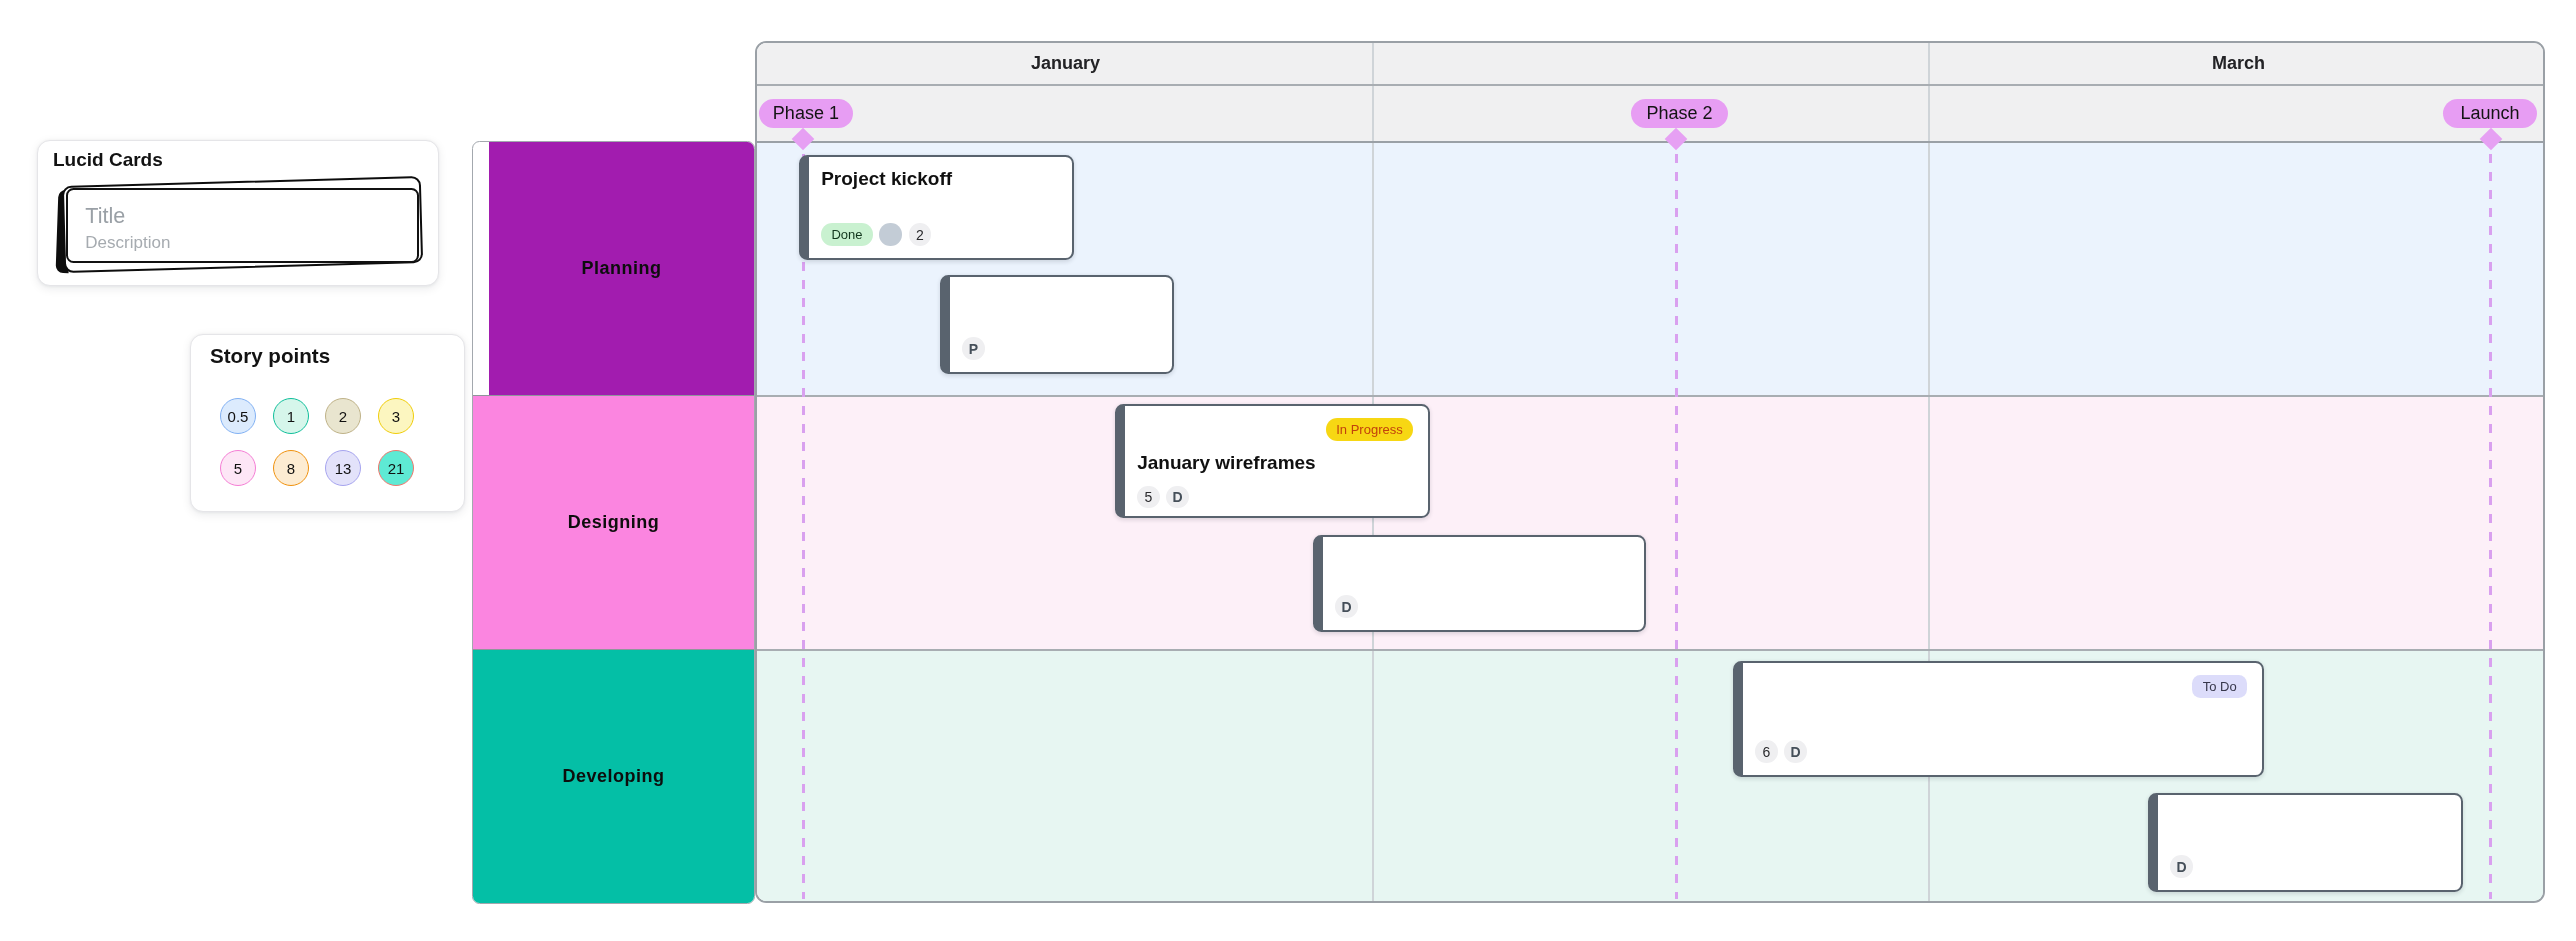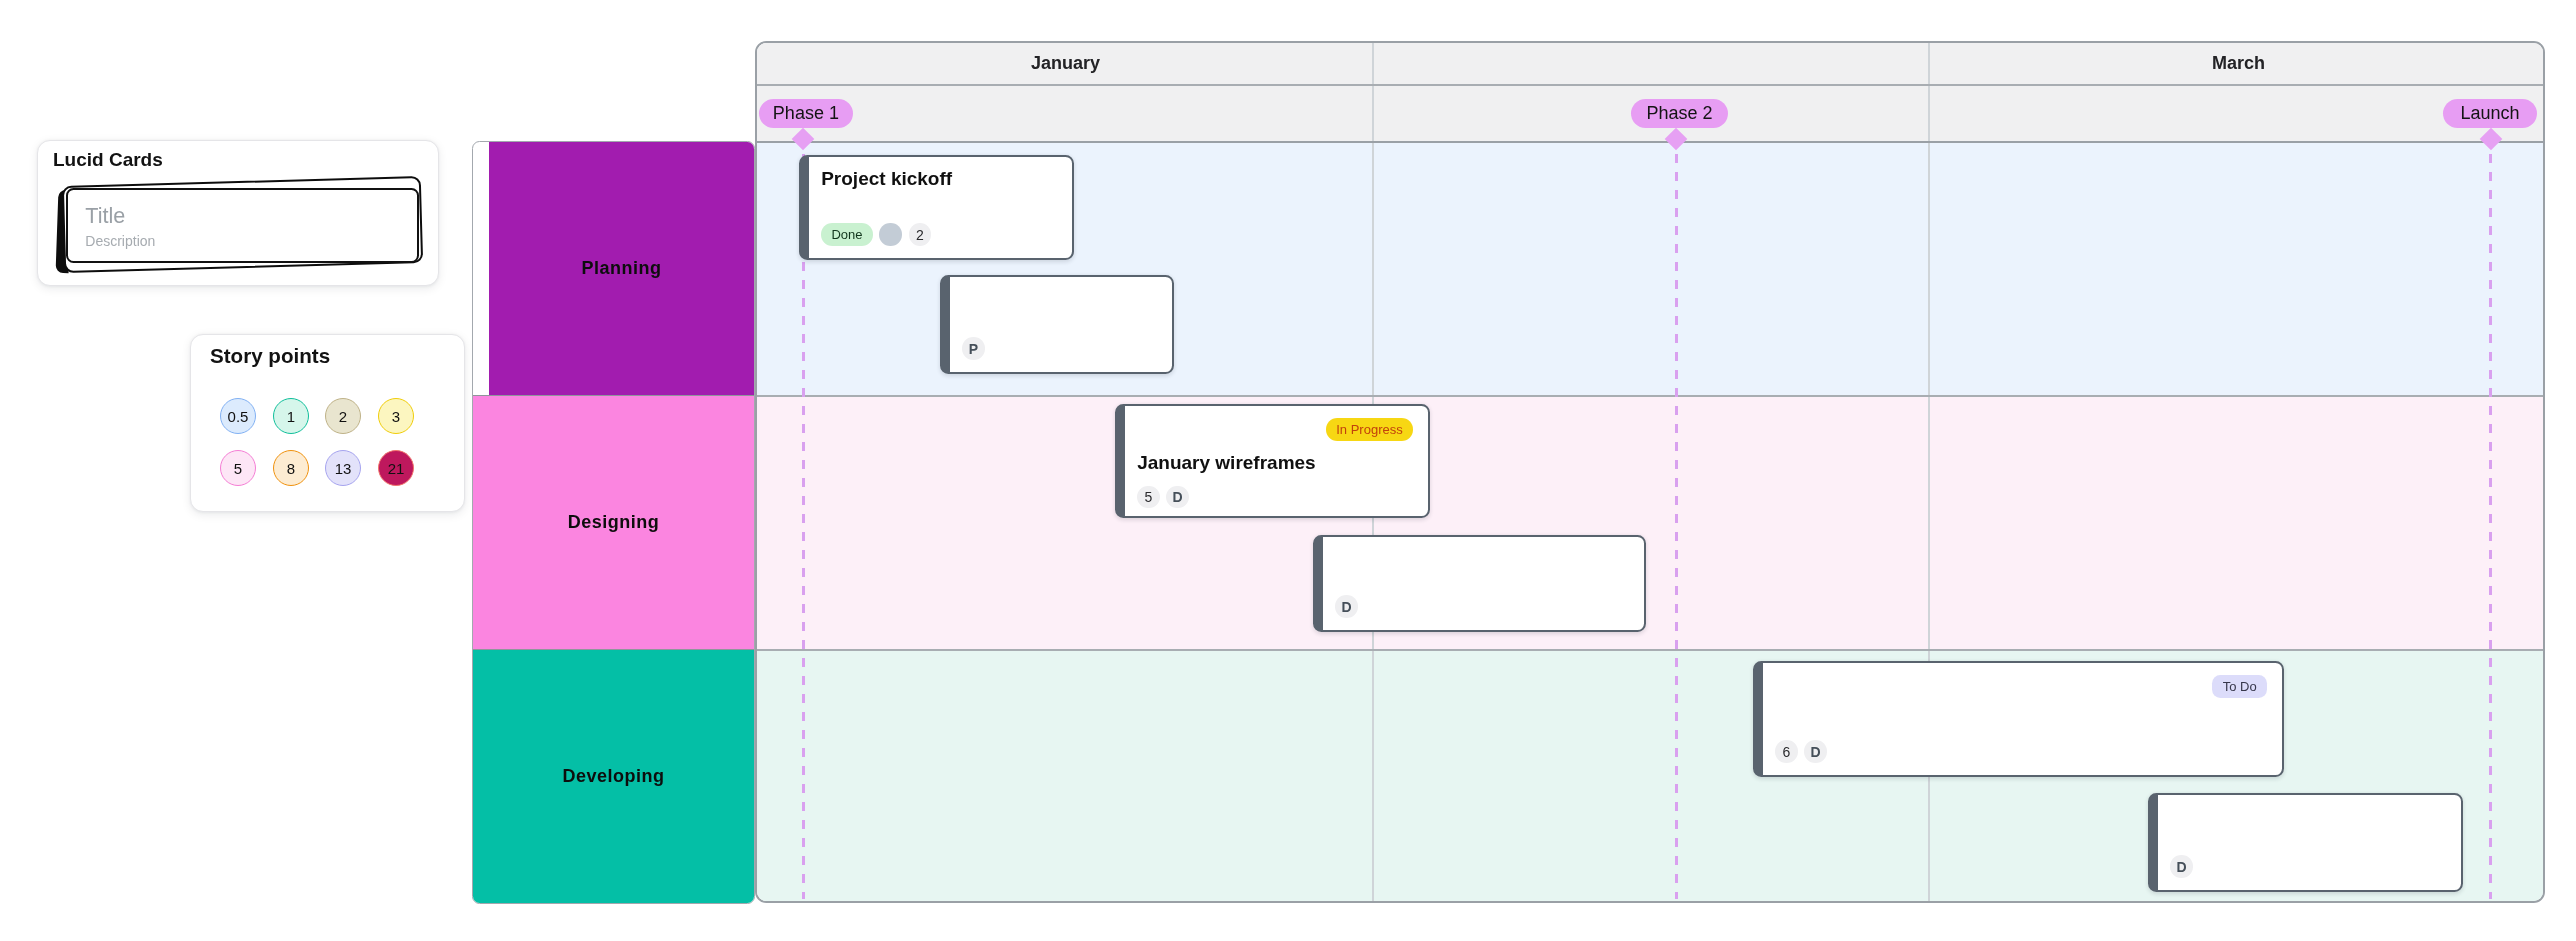--- a/index.html
+++ b/index.html
@@ -15,34 +15,34 @@
   .lucid-panel .panel-title{left:15px;top:8.4px;font-size:19px;}
 
   .sketch-wrap{position:absolute;left:17px;top:38px;width:368px;height:94px;}
   .sketch-bar{position:absolute;left:1.9px;top:11.3px;width:13px;height:83px;background:#0d0d0d;
               border-radius:7.5px 0 0 7.5px;transform:rotate(2deg);}
   .sketch-back{position:absolute;left:7.5px;top:1.9px;width:355px;height:83px;border:2.8px solid #0d0d0d;
                border-radius:9.4px;background:#fff;transform:rotate(-1.6deg);}
   .sketch-front{position:absolute;left:11.3px;top:9.4px;width:349px;height:71px;border:2.3px solid #111;
                 border-radius:7.5px;background:#fff;}
   .ph-title{position:absolute;left:17px;top:13px;font-size:21.6px;color:#9aa0a6;}
-  .ph-desc{position:absolute;left:17px;top:43px;font-size:14px;color:#a6abb0;}
+  .ph-desc{position:absolute;left:17px;top:43px;font-size:17px;color:#a6abb0;}
 
   .sp-panel{left:190px;top:334px;width:247px;height:176px;padding-left:26px;}
   .sp-panel .panel-title{left:19px;top:9.4px;font-size:20.6px;}
   .sp{position:absolute;width:36px;height:36px;border-radius:50%;border:1.9px solid;
       display:flex;align-items:center;justify-content:center;font-size:15px;color:#111;box-sizing:border-box;}
   .sp0{background:#dcebfd;border-color:#82b1f3;}
   .sp1{background:#d6f6eb;border-color:#10bf9b;}
   .sp2{background:#e9e5cf;border-color:#bfb288;}
   .sp3{background:#fcf6c0;border-color:#f0cd0a;}
   .sp4{background:#fde6f6;border-color:#f57ed5;}
   .sp5{background:#fdecd2;border-color:#f0920e;}
   .sp6{background:#e3e2fa;border-color:#a6a4ef;}
-  .sp7{background:#be185d;border-color:#f2756c;}
+  .sp7{background:#5eead4;border-color:#f2756c;}
 
   
   .row-labels{position:absolute;left:472px;top:141px;width:283px;height:763px;border:1.9px solid #a3a8ae;
               border-radius:7.5px;display:flex;flex-direction:column;overflow:hidden;box-sizing:border-box;}
   .row-label{flex:1;display:flex;align-items:center;justify-content:center;font-weight:bold;
              font-size:18px;letter-spacing:0.5px;color:#0d0d0d;}
   .row-label + .row-label{border-top:1.9px solid #8f959b;}
   .rl-planning{background:#a21caf;margin-left:16px;}
   .rl-designing{background:#fb85e0;}
   .rl-developing{background:#04bfa6;}
@@ -176,21 +176,21 @@
         <span class="circ circ-letter">D</span>
       </div>
     </div>
 
     <div class="card card-empty" style="left:556px;top:492px;width:333px;height:97px;">
       <div class="badge-row">
         <span class="circ circ-letter">D</span>
       </div>
     </div>
 
-    <div class="card" style="left:976px;top:618px;width:531px;height:116px;margin-left:20px;">
+    <div class="card" style="left:976px;top:618px;width:531px;height:116px;">
       <div class="status-row">
         <span class="chip chip-todo">To Do</span>
       </div>
       <div class="badge-row">
         <span class="circ">6</span>
         <span class="circ circ-letter">D</span>
       </div>
     </div>
 
     <div class="card card-empty" style="left:1391px;top:750px;width:315px;height:99px;">

